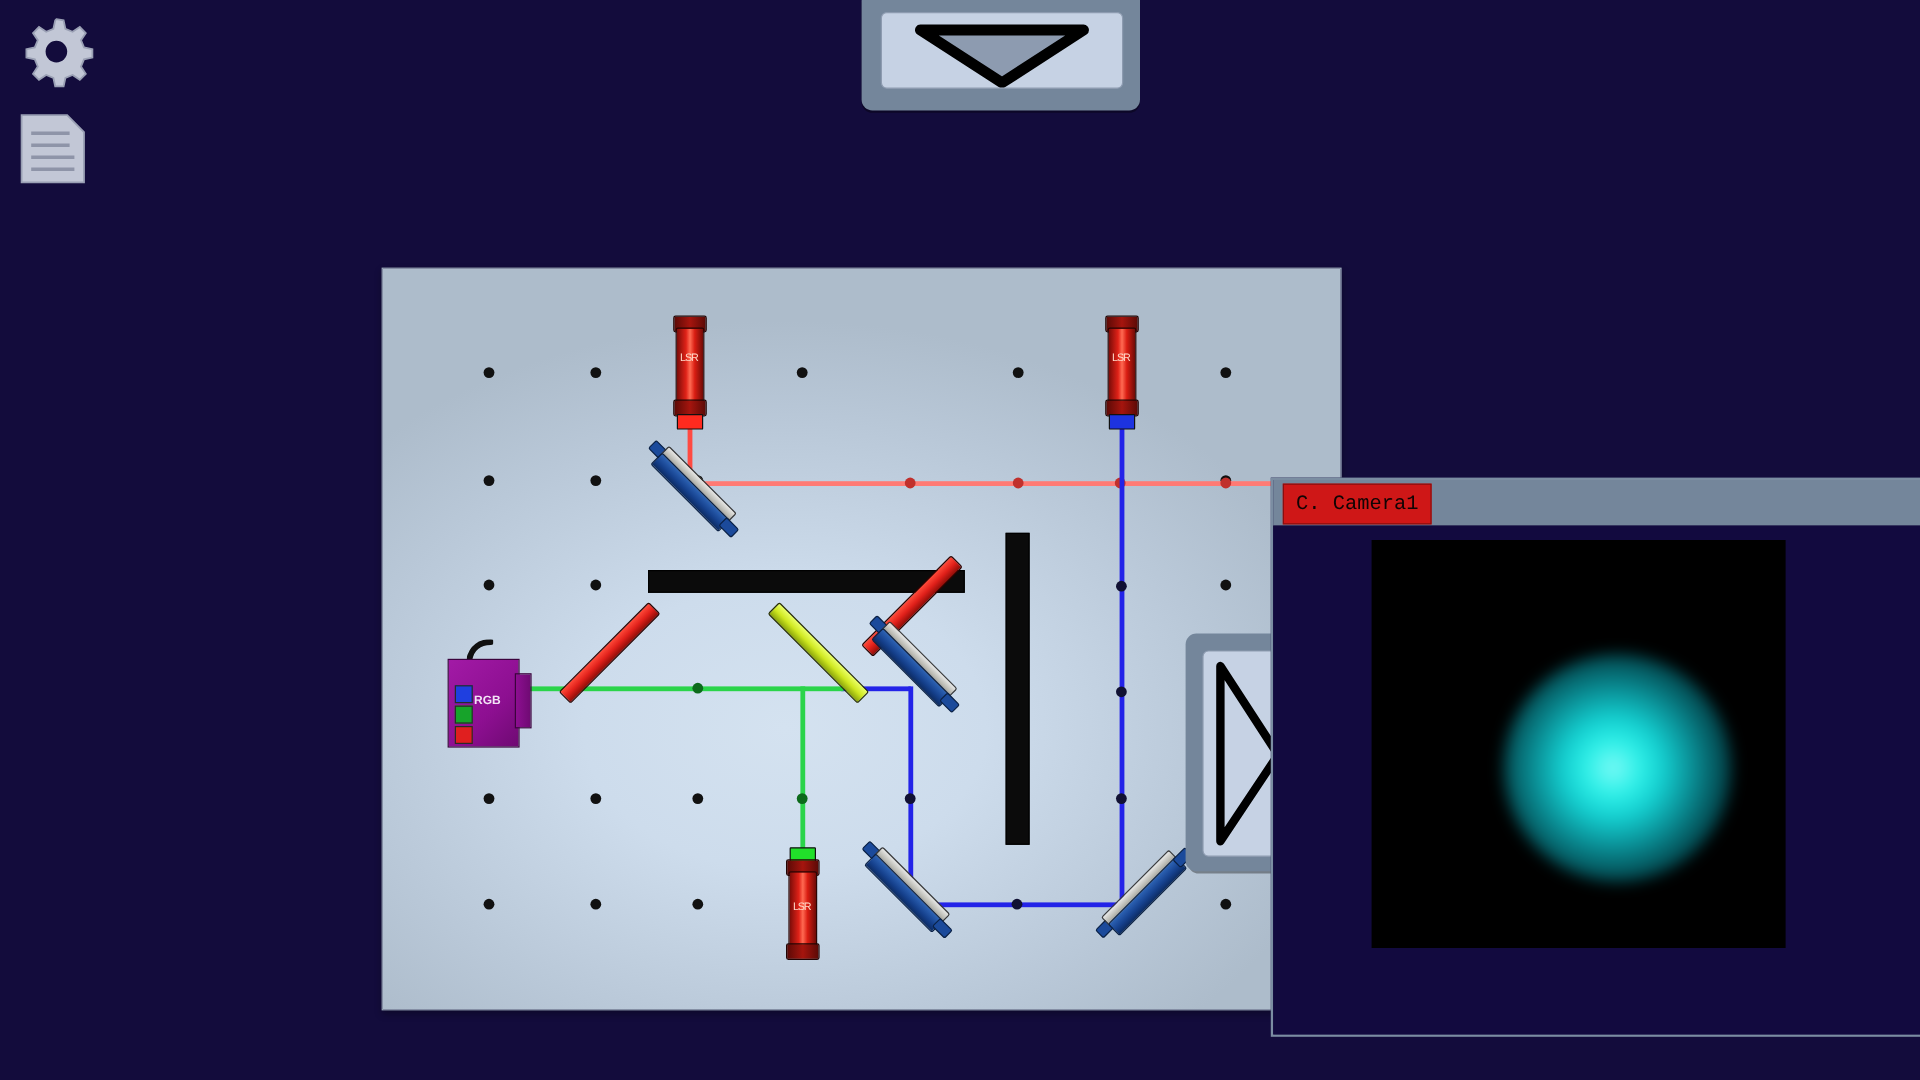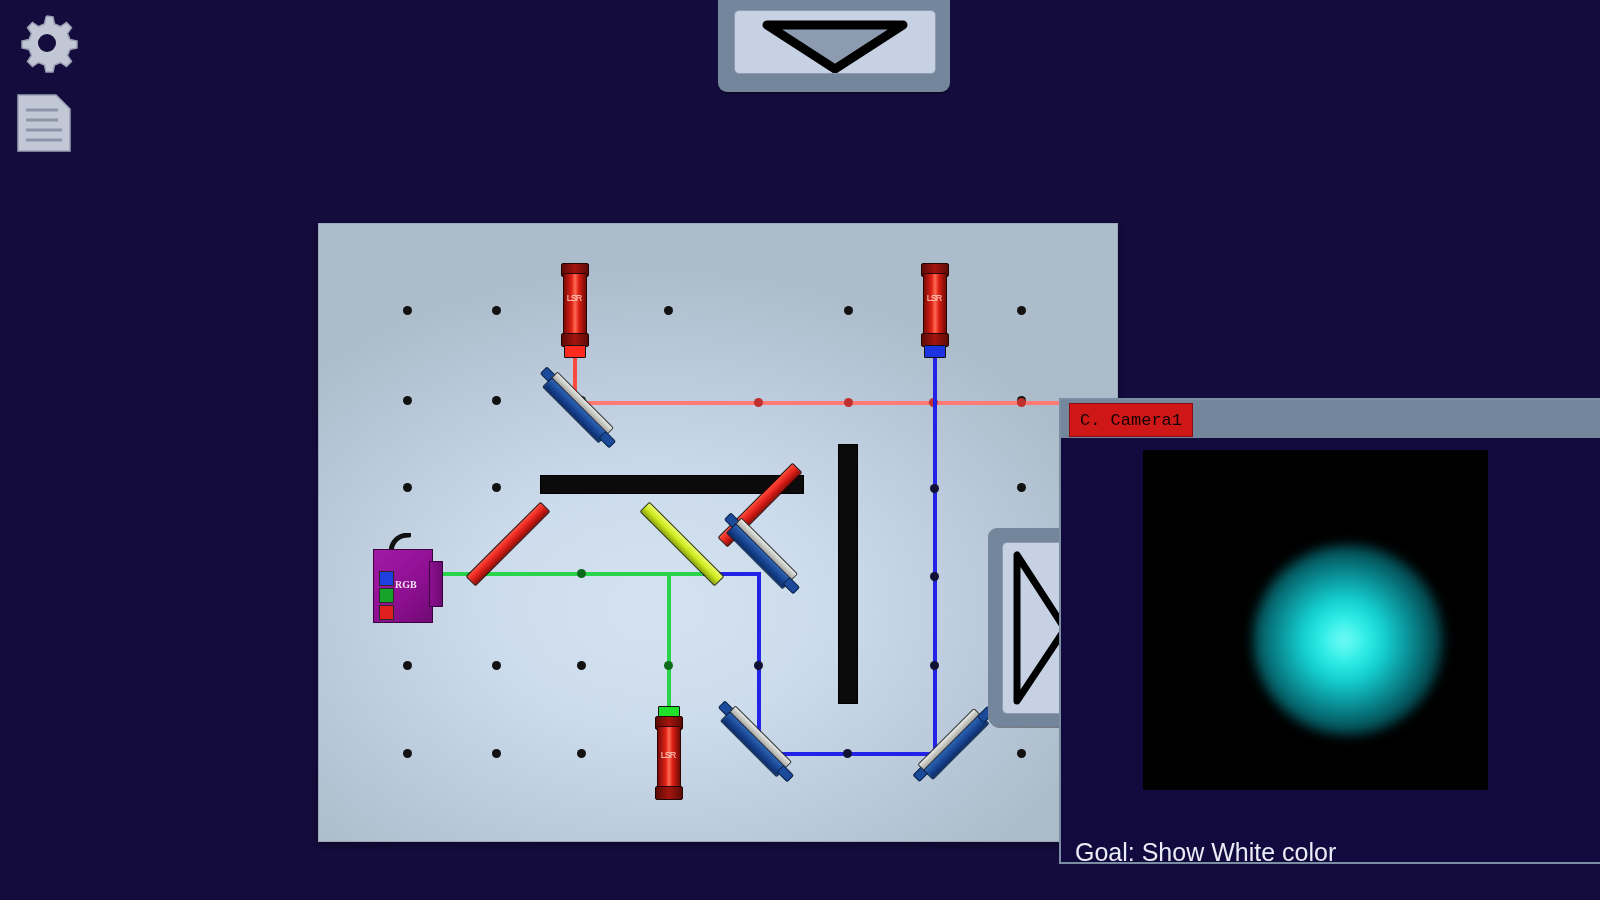--- a/index.html
+++ b/index.html
@@ -83,21 +83,21 @@
     font-size:9px;color:#ffd9c9;letter-spacing:-1px;font-family:"Liberation Sans",sans-serif;}
 
   
   .source{position:absolute;}
   .source .box{position:absolute;left:0;top:0;width:58px;height:72px;
     background:linear-gradient(135deg,#a21aa6,#8d0f91 60%,#6f0a73);border:1px solid #3b033d;}
   .source .snout{position:absolute;left:56px;top:12px;width:12px;height:44px;
     background:linear-gradient(90deg,#8d0f91,#6f0a73);border:1px solid #3b033d;}
   .source .ant{position:absolute;left:16px;top:-16px;width:22px;height:18px;}
   .source .led{position:absolute;left:6px;width:13px;height:13px;border:1px solid #2a2a2a;}
-  .source .label{position:absolute;left:22px;top:30px;font-size:10px;color:#f2e3f5;font-weight:bold;font-family:Liberation Serif, serif;}
+  .source .label{position:absolute;left:22px;top:30px;font-size:10px;color:#f2e3f5;font-weight:bold;}
 
   
   .cam-win{
     position:absolute;left:1059px;top:398px;width:541px;height:462px;
     background:#120a3f;border:2px solid #7b8da2;
   }
   .cam-title{
     position:absolute;left:0;top:0;width:100%;height:38px;background:#74869b;
   }
   .cam-tab{
@@ -305,17 +305,16 @@
   <div class="cam-win">
     <div class="cam-title">
       <div class="cam-tab">
         <span>C. Camera1</span>
       </div>
     </div>
     <div class="cam-body">
       <div class="cam-view">
         <div class="cam-glow"></div>
       </div>
-      <div class="cam-goal">Goal: Show White color</div>
     </div>
   </div>
 
 </div>
 
 </body></html>

